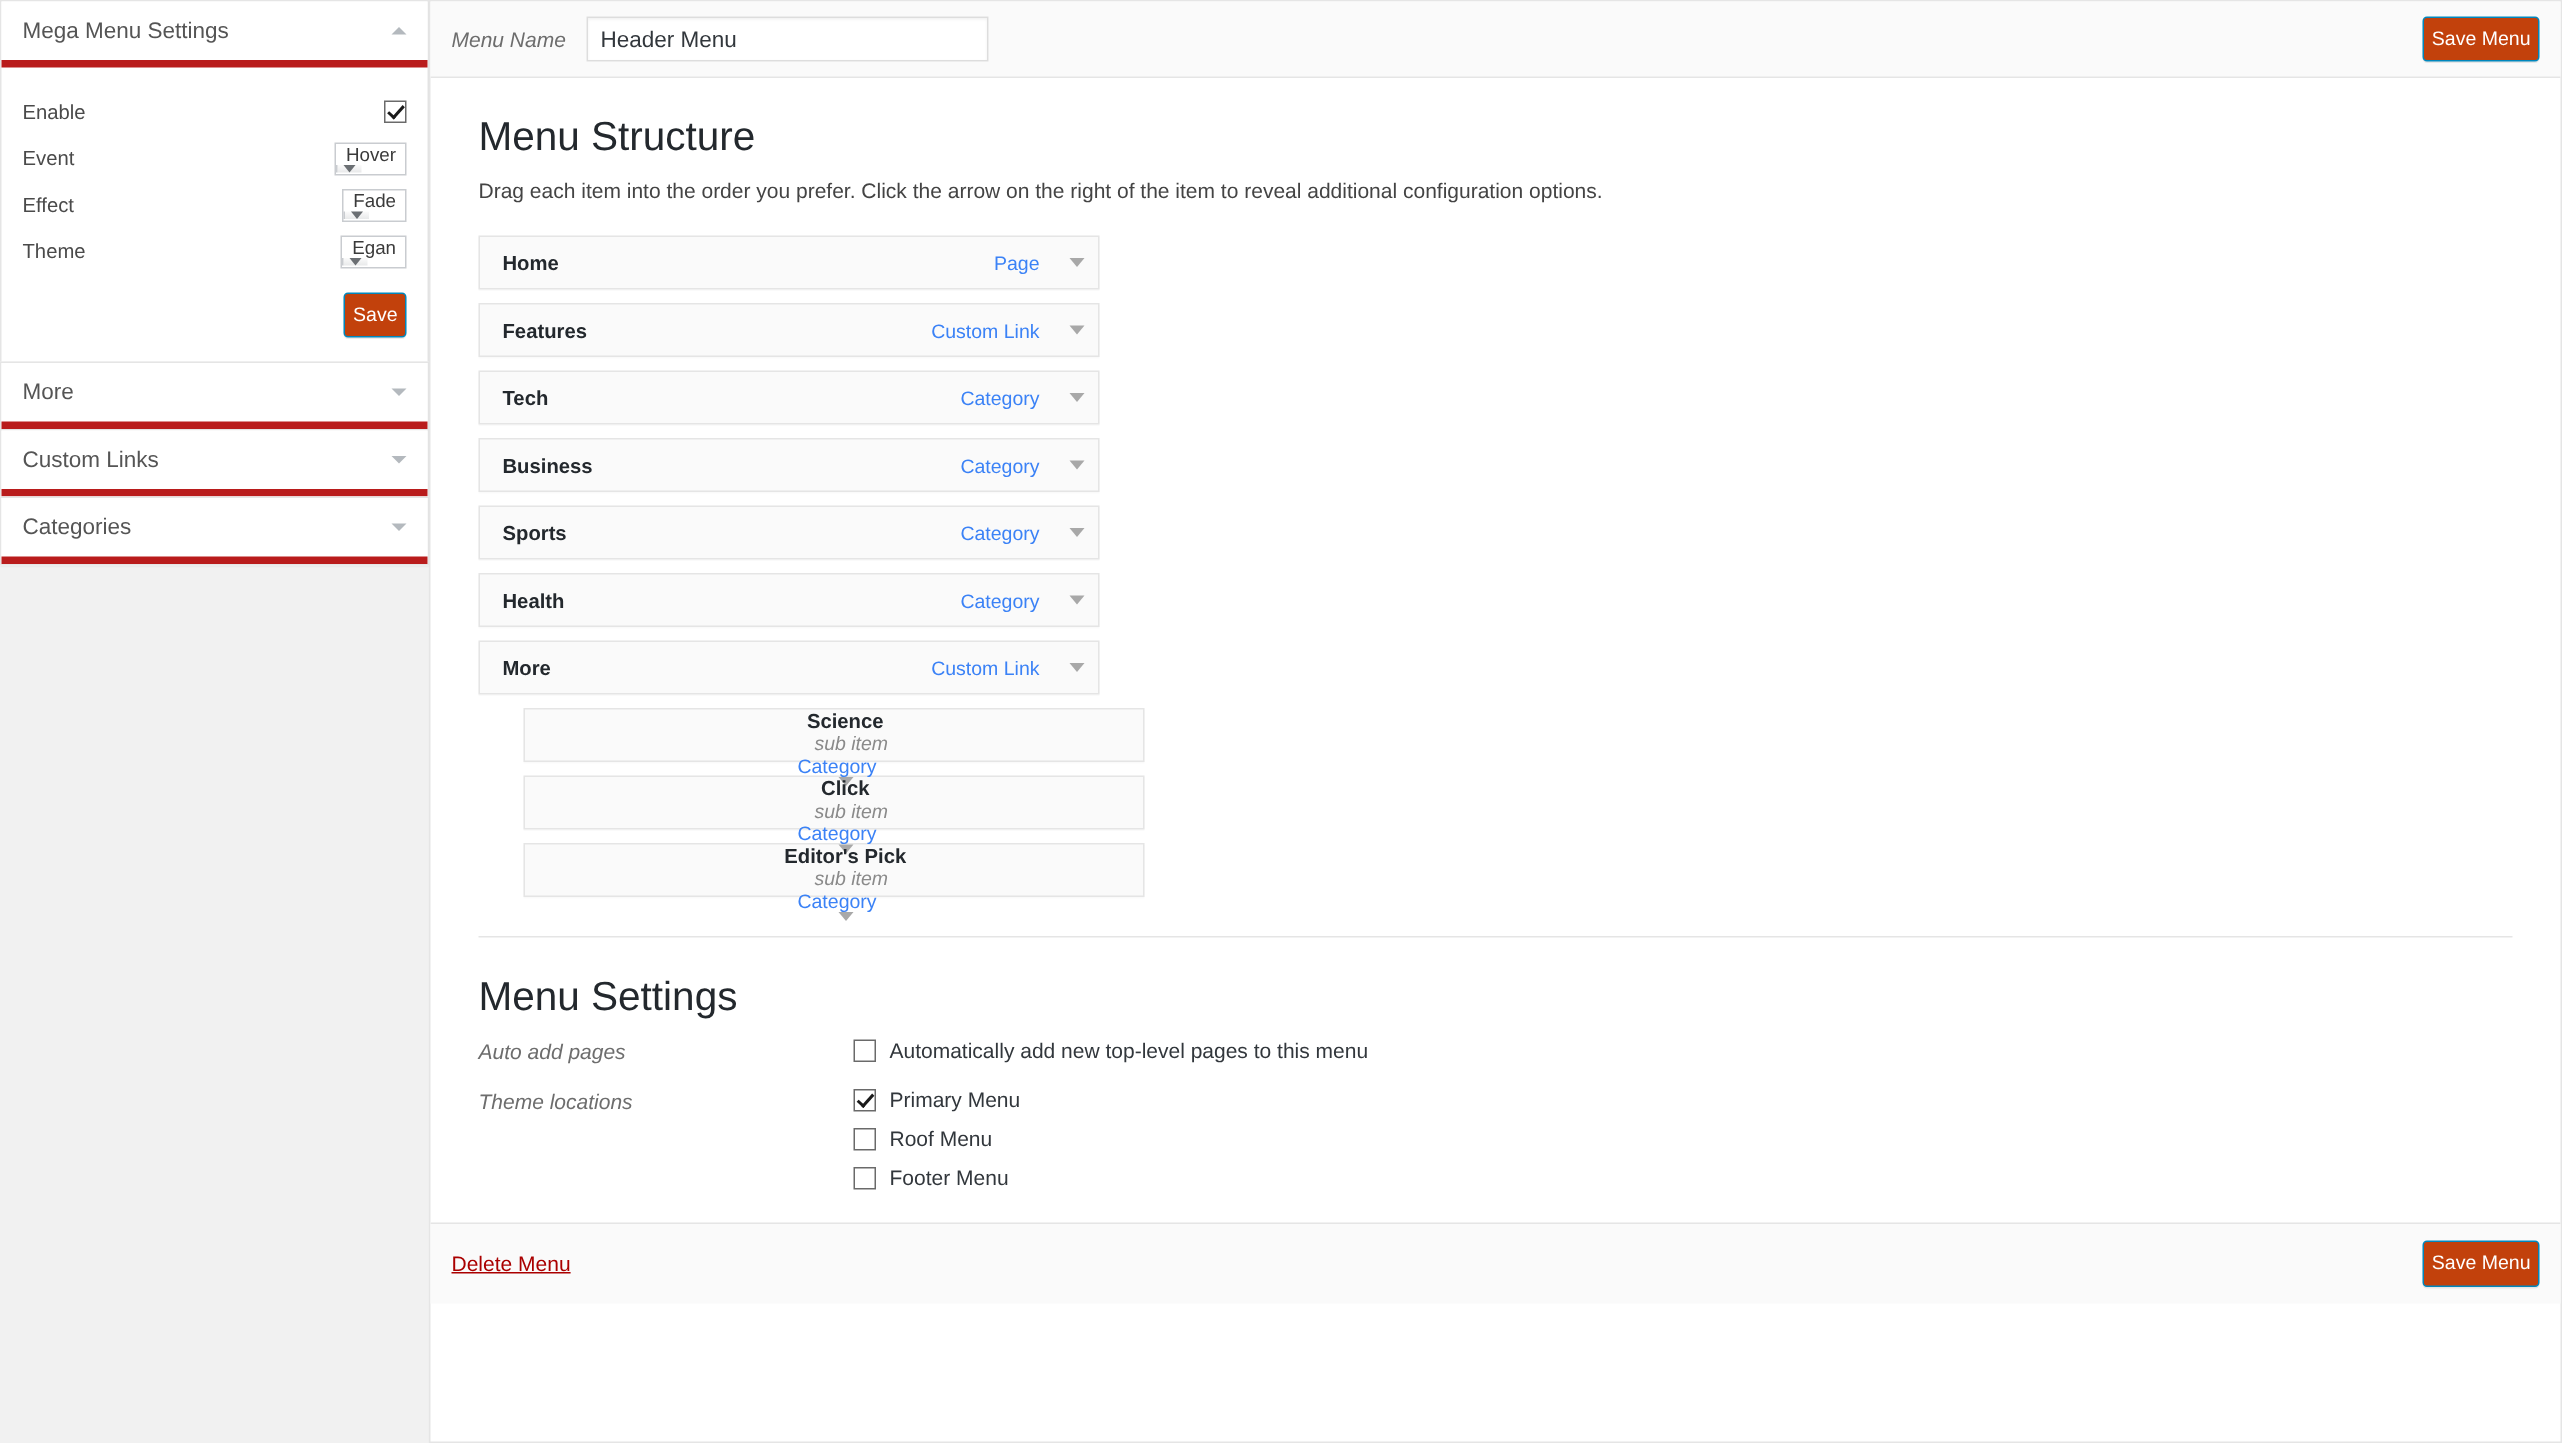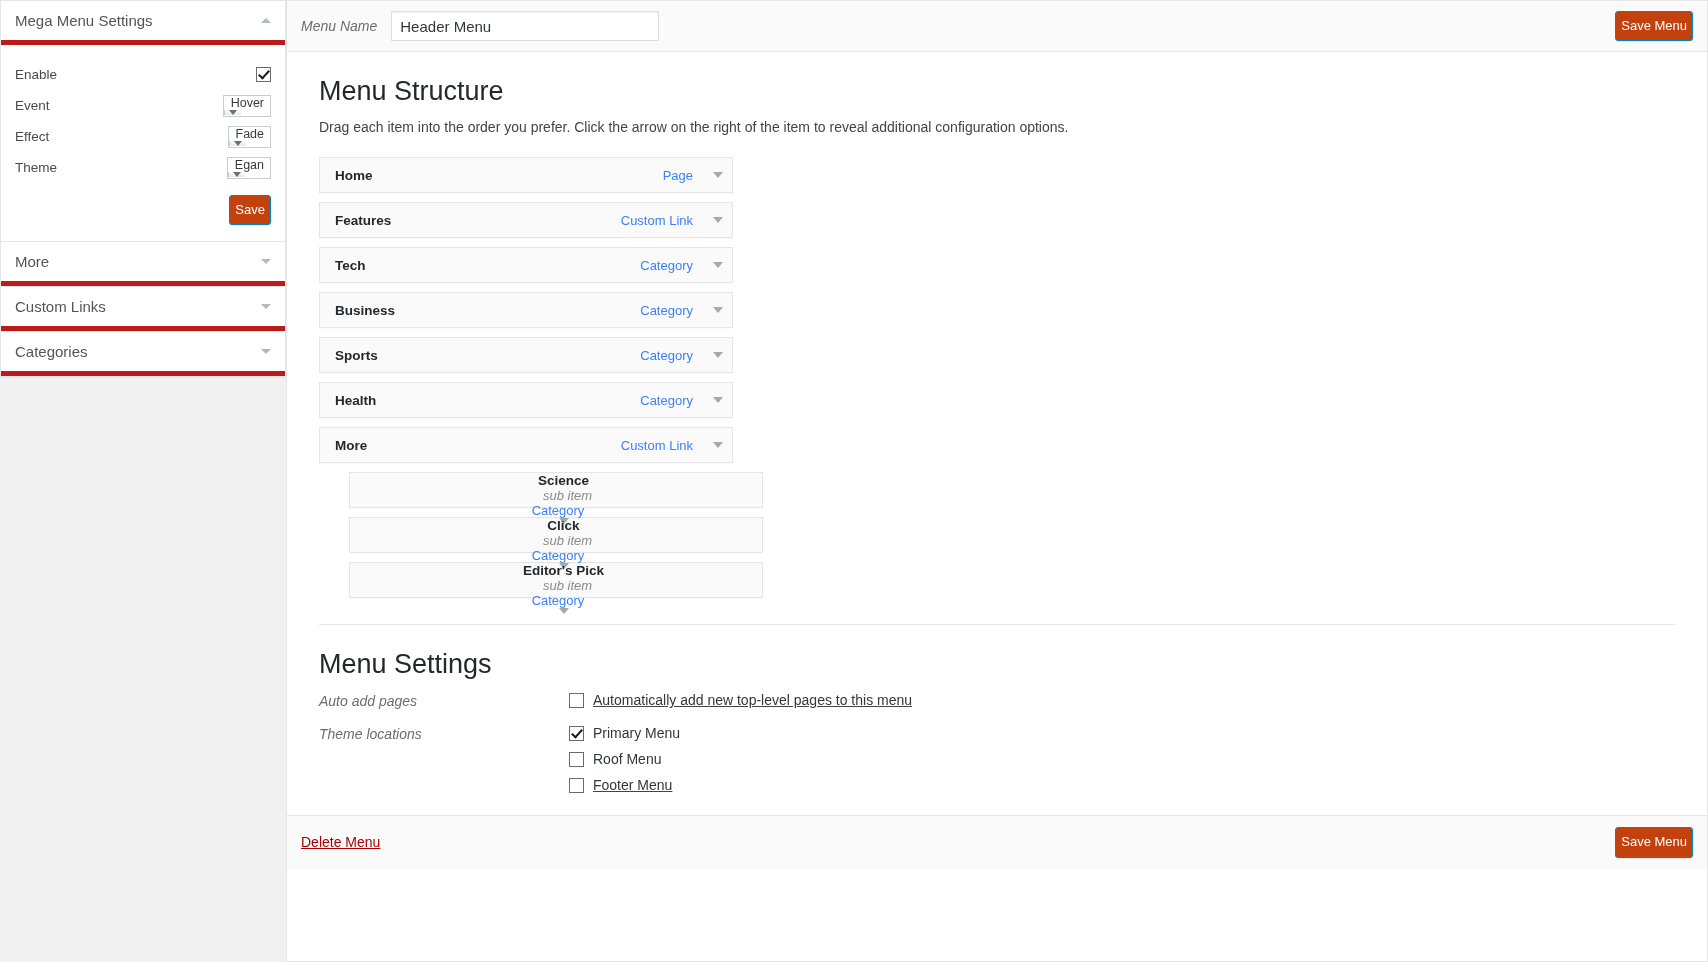--- a/index.html
+++ b/index.html
@@ -236,21 +236,21 @@
     font-style: italic;
     color: #6d6d6d;
     font-size: 14px;
     padding-top: 1px;
   }
   .settings-ctrl { flex: 1; }
   .chk-line {
     display: flex; align-items: center;
     margin-bottom: 10px;
   }
-  .chk-line:last-child { margin-bottom: 0; text-decoration: underline; }
+  .chk-line:last-child { margin-bottom: 0; }
   .chk-line .cb { margin-right: 9px; }
   .chk-text { font-size: 14px; color: #32373c; }
 
   
   .footer-bar {
     display: flex; align-items: center;
     border-top: 1px solid #e5e5e5;
     background: #fafafa;
     padding: 11px 14px;
     min-height: 48px;

